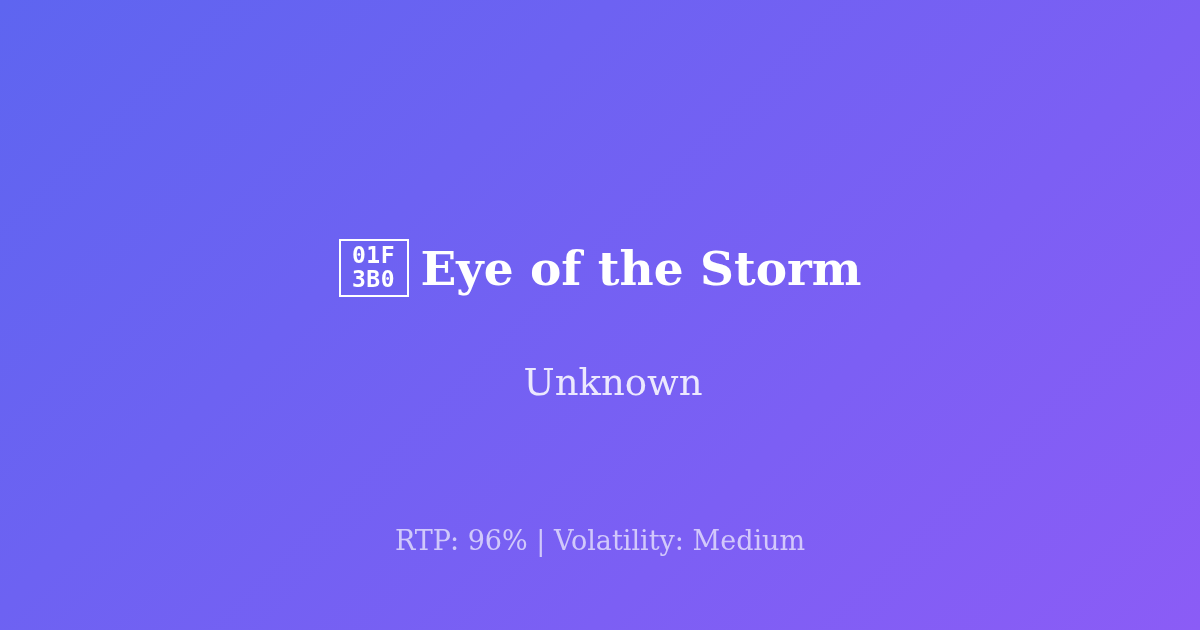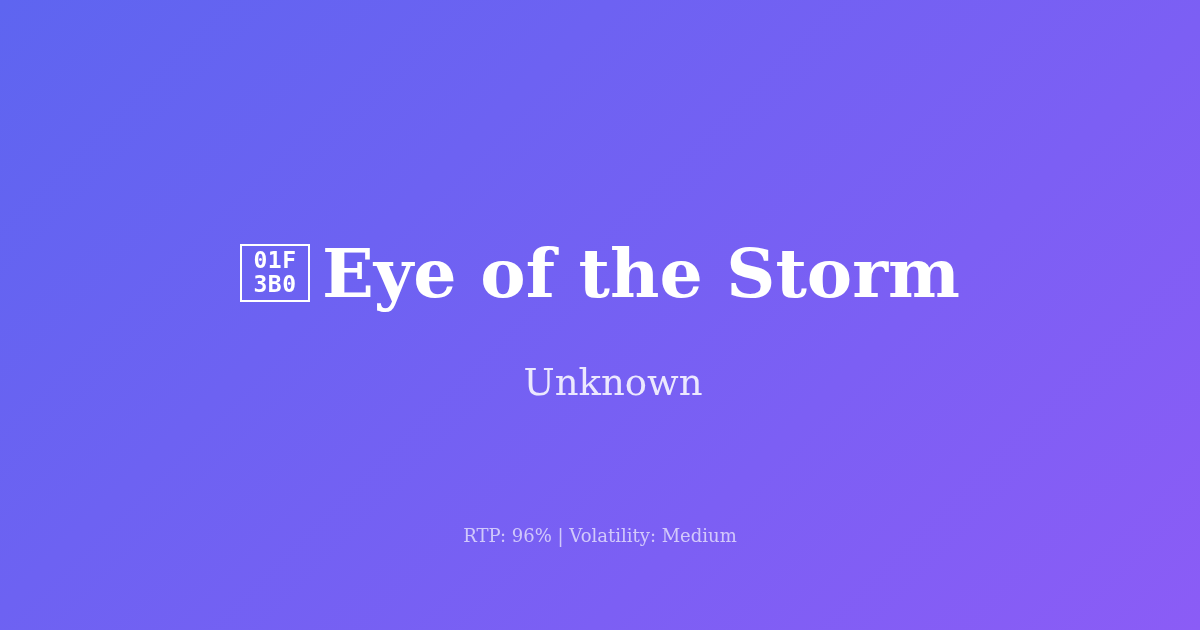--- a/index.html
+++ b/index.html
@@ -59,21 +59,21 @@
     font-weight: 700;
     color: #ffffff;
     letter-spacing: 0.5px;
     line-height: 1.04;
     display: block;
   }
 
   .game-title {
     font-family: "DejaVu Serif", "Liberation Serif", serif;
     font-weight: 700;
-    font-size: 68px;
+    font-size: 47px;
     line-height: 1;
     color: #ffffff;
     white-space: nowrap;
     letter-spacing: 0px;
   }
 
   
   .provider {
     position: absolute;
     top: 364px;
@@ -90,21 +90,21 @@
 
   
   .stats {
     position: absolute;
     top: 527px;
     left: 0;
     right: 0;
     text-align: center;
     font-family: "DejaVu Serif", "Liberation Serif", serif;
     font-weight: 400;
-    font-size: 18px;
+    font-size: 27px;
     line-height: 1;
     color: rgba(255, 255, 255, 0.66);
     white-space: nowrap;
   }
 </style>
 </head>
 <body>
 
 <div class="og-card">
 

